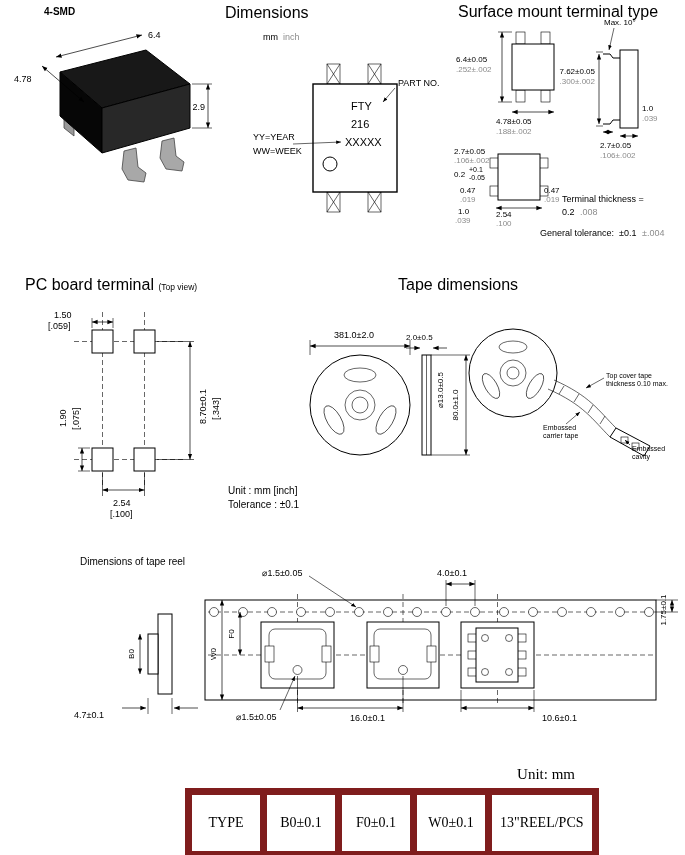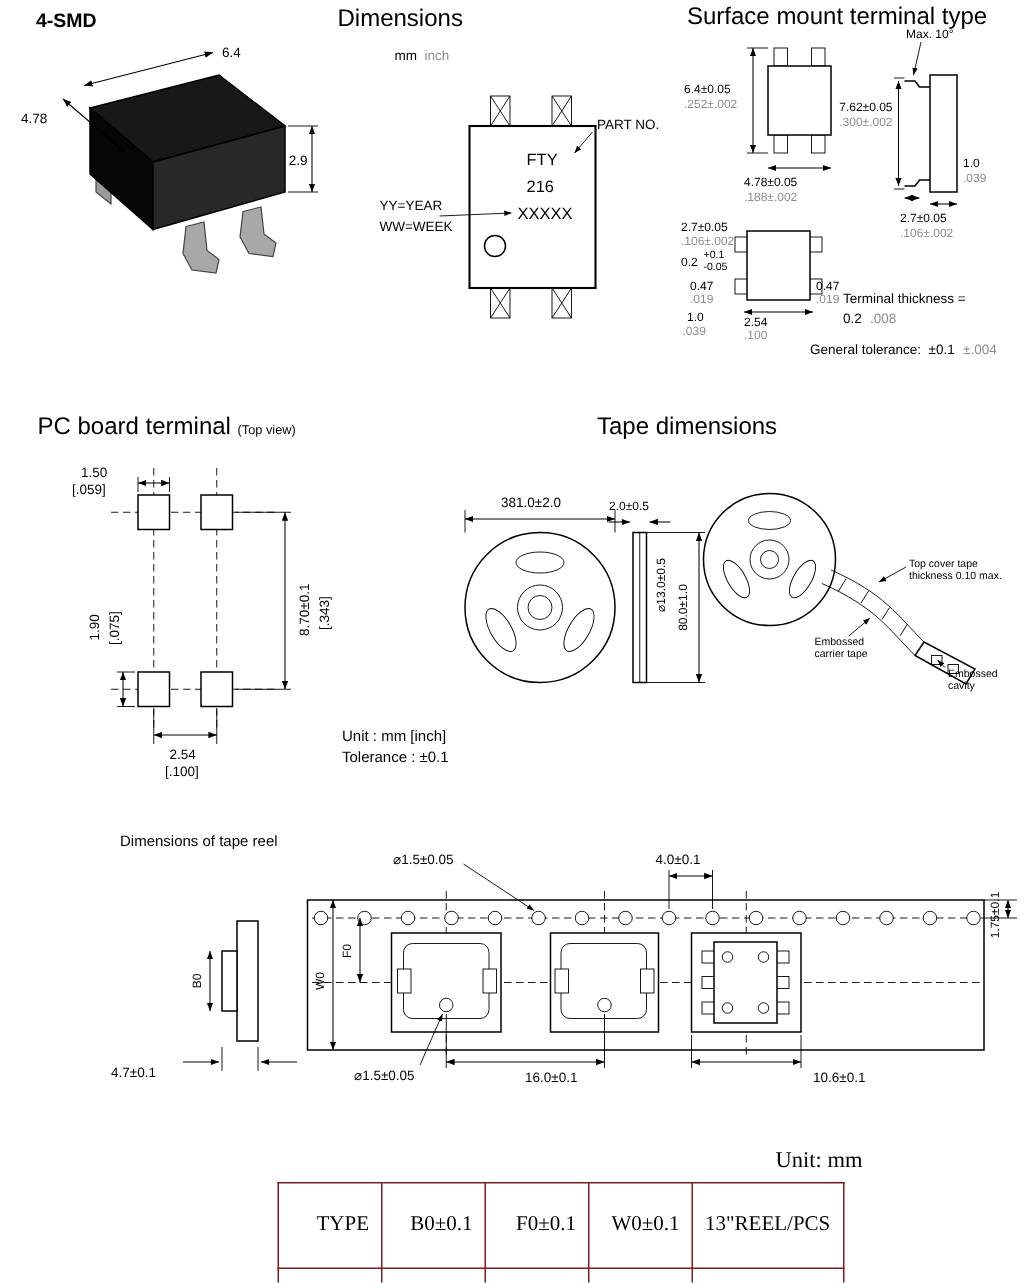--- a/index.html
+++ b/index.html
@@ -12,35 +12,35 @@
   .t7{font-size:7px}.t8{font-size:8px}.t9{font-size:9px}.t10{font-size:10px}.t11{font-size:11px}
   .in{fill:#8c8c8c}
   .ln{stroke:#000;stroke-width:1;fill:none}
   .lnf{stroke:#000;stroke-width:1;fill:#fff}
   .ln14{stroke:#000;stroke-width:1.4;fill:#fff}
   .thin{stroke:#000;stroke-width:0.6;fill:none}
   .thinf{stroke:#000;stroke-width:0.6;fill:#fff}
   .dim{stroke:#000;stroke-width:0.7;fill:none}
   .dash{stroke:#000;stroke-width:0.6;stroke-dasharray:5 3;fill:none}
   table.spec{border-collapse:collapse;font-family:"Liberation Serif",serif;font-size:14px}
-  table.spec td,table.spec th{border:1px solid #7f1d1d;text-align:right;padding:20px 8px;font-weight:normal;min-width:52px}
+  table.spec td,table.spec th{border:7px solid #7f1d1d;text-align:center;padding:20px 8px;font-weight:normal;min-width:52px}
   .serif{font-family:"Liberation Serif",serif}
 </style>
 </head>
 <body>
 
 <svg width="0" height="0" aria-hidden="true">
   <defs>
     <marker id="ah" viewBox="0 0 10 10" refX="10" refY="5" markerWidth="8" markerHeight="8" orient="auto-start-reverse">
       <path d="M0,1.2 L10,5 L0,8.8 z" fill="#000"></path>
     </marker>
   </defs>
 </svg>
 
-<div class="abs" style="left:24px;top:6px;font-weight:bold;font-size:13px">4-SMD</div>
+<div class="abs" style="left:44px;top:6px;font-weight:bold;font-size:10px">4-SMD</div>
 
 <svg style="left:8px;top:20px" width="215" height="195" viewBox="0 0 215 195">
   <g>
     <polygon points="116,131 128,128 130,147 138,153 136,162 120,160 114,149" fill="#a8a8a8" stroke="#444" stroke-width="0.8"></polygon>
     <polygon points="154,121 166,118 168,136 176,142 174,151 158,149 152,138" fill="#a8a8a8" stroke="#444" stroke-width="0.8"></polygon>
     <polygon points="56,96 66,104 66,116 56,108" fill="#9a9a9a" stroke="#444" stroke-width="0.8"></polygon>
     <polygon points="52,52 138,30 182,64 94,88" fill="#181818" stroke="#000"></polygon>
     <polygon points="52,52 94,88 94,133 52,96" fill="#060606" stroke="#000"></polygon>
     <polygon points="94,88 182,64 182,108 94,133" fill="#282828" stroke="#000"></polygon>
   </g>

